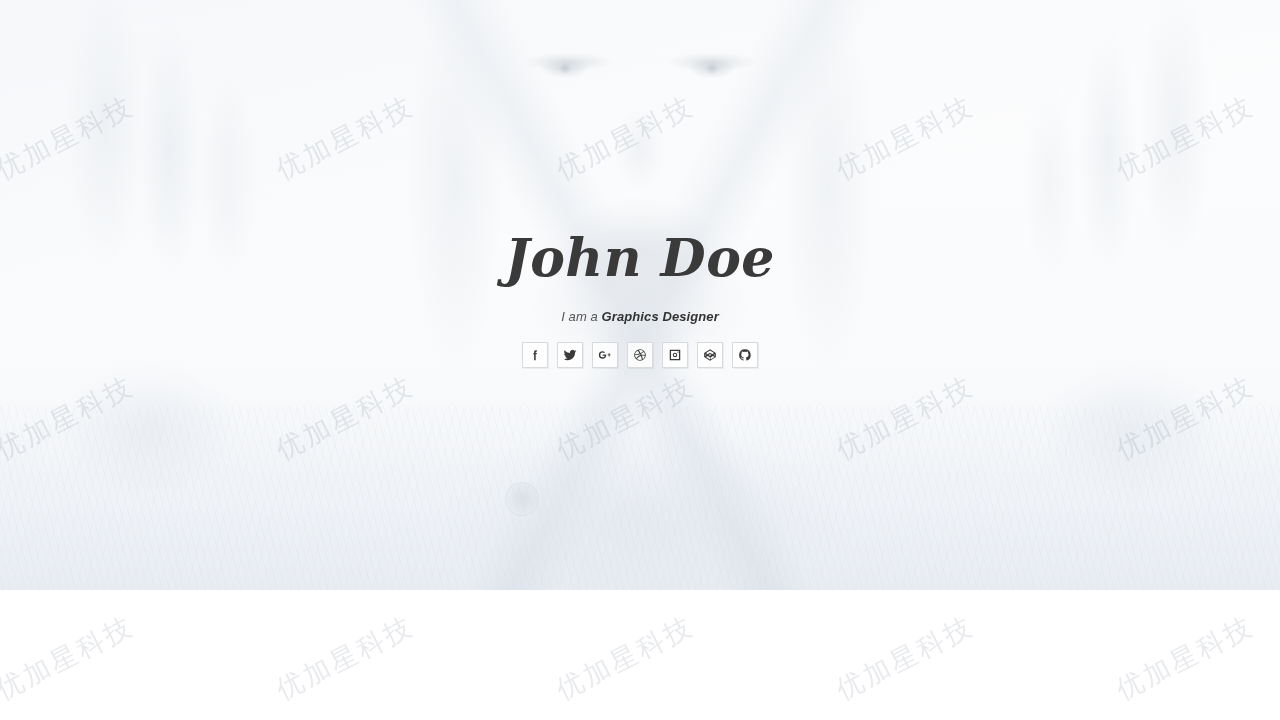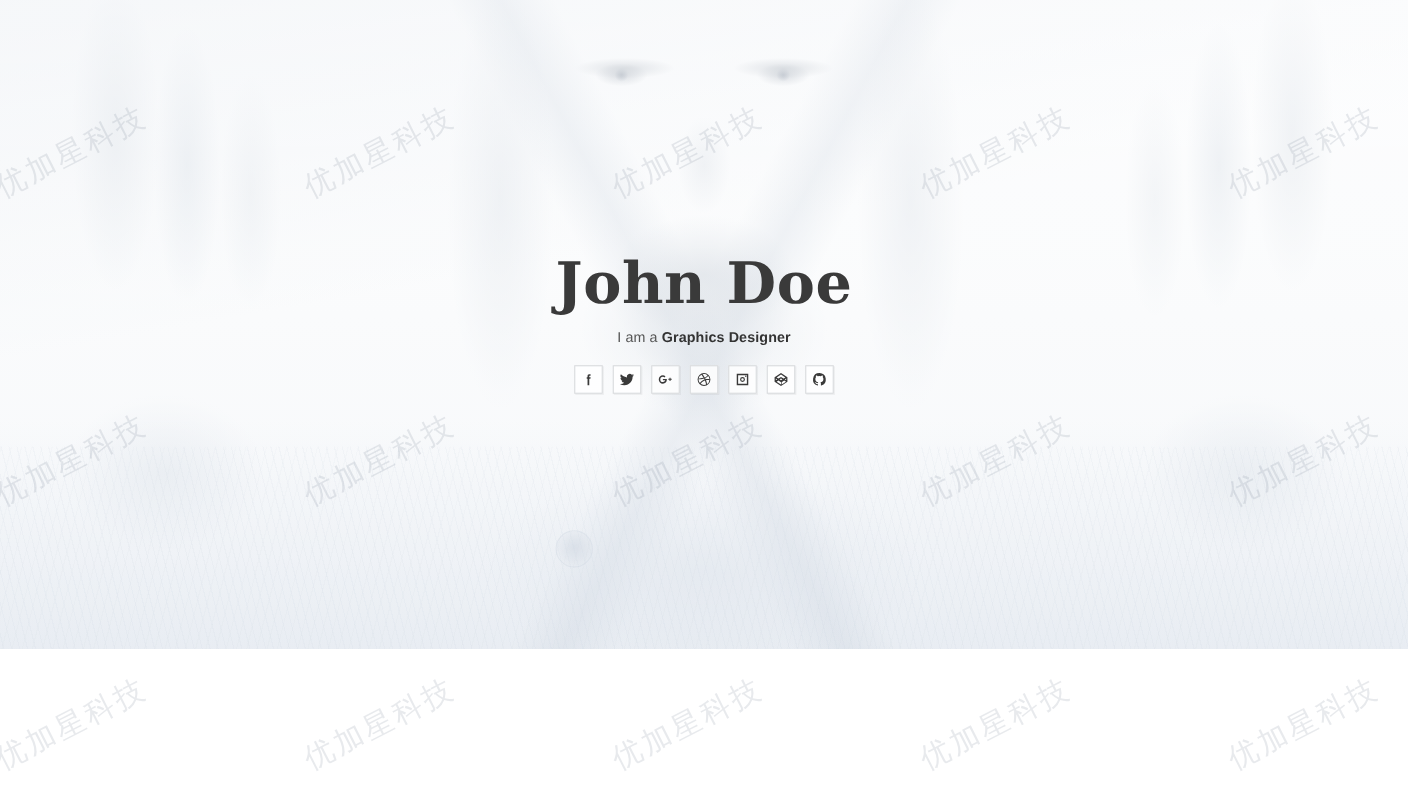--- a/index.html
+++ b/index.html
@@ -22,20 +22,21 @@
   }
 
   
   .hero {
     position: absolute;
     left: 0; top: 0;
     width: 1280px;
     height: 636px;
     overflow: hidden;
     background: #bef264;
+    font-style: italic;
   }
 
   
   .hero-photo {
     position: absolute;
     inset: 0;
     background:
       
       radial-gradient(ellipse 55px 200px at 105px 120px, rgba(205,213,222,.55) 0%, rgba(205,213,222,0) 72%),
       radial-gradient(ellipse 42px 175px at 170px 150px, rgba(198,208,219,.50) 0%, rgba(198,208,219,0) 72%),
@@ -113,21 +114,21 @@
   .hero-title {
     font-family: "DejaVu Serif", "Liberation Serif", serif;
     font-size: 52px;
     font-weight: 700;
     letter-spacing: .5px;
     color: #3a3a3a;
     line-height: 1.15;
   }
 
   .hero-subtitle {
-    margin-top: 11px;
+    margin-top: 21px;
     font-size: 13px;
     color: #555555;
     letter-spacing: .1px;
   }
   .hero-subtitle b { font-weight: 700; color: #333333; }
 
   .social-row {
     margin-top: 18px;
     display: flex;
     justify-content: center;

